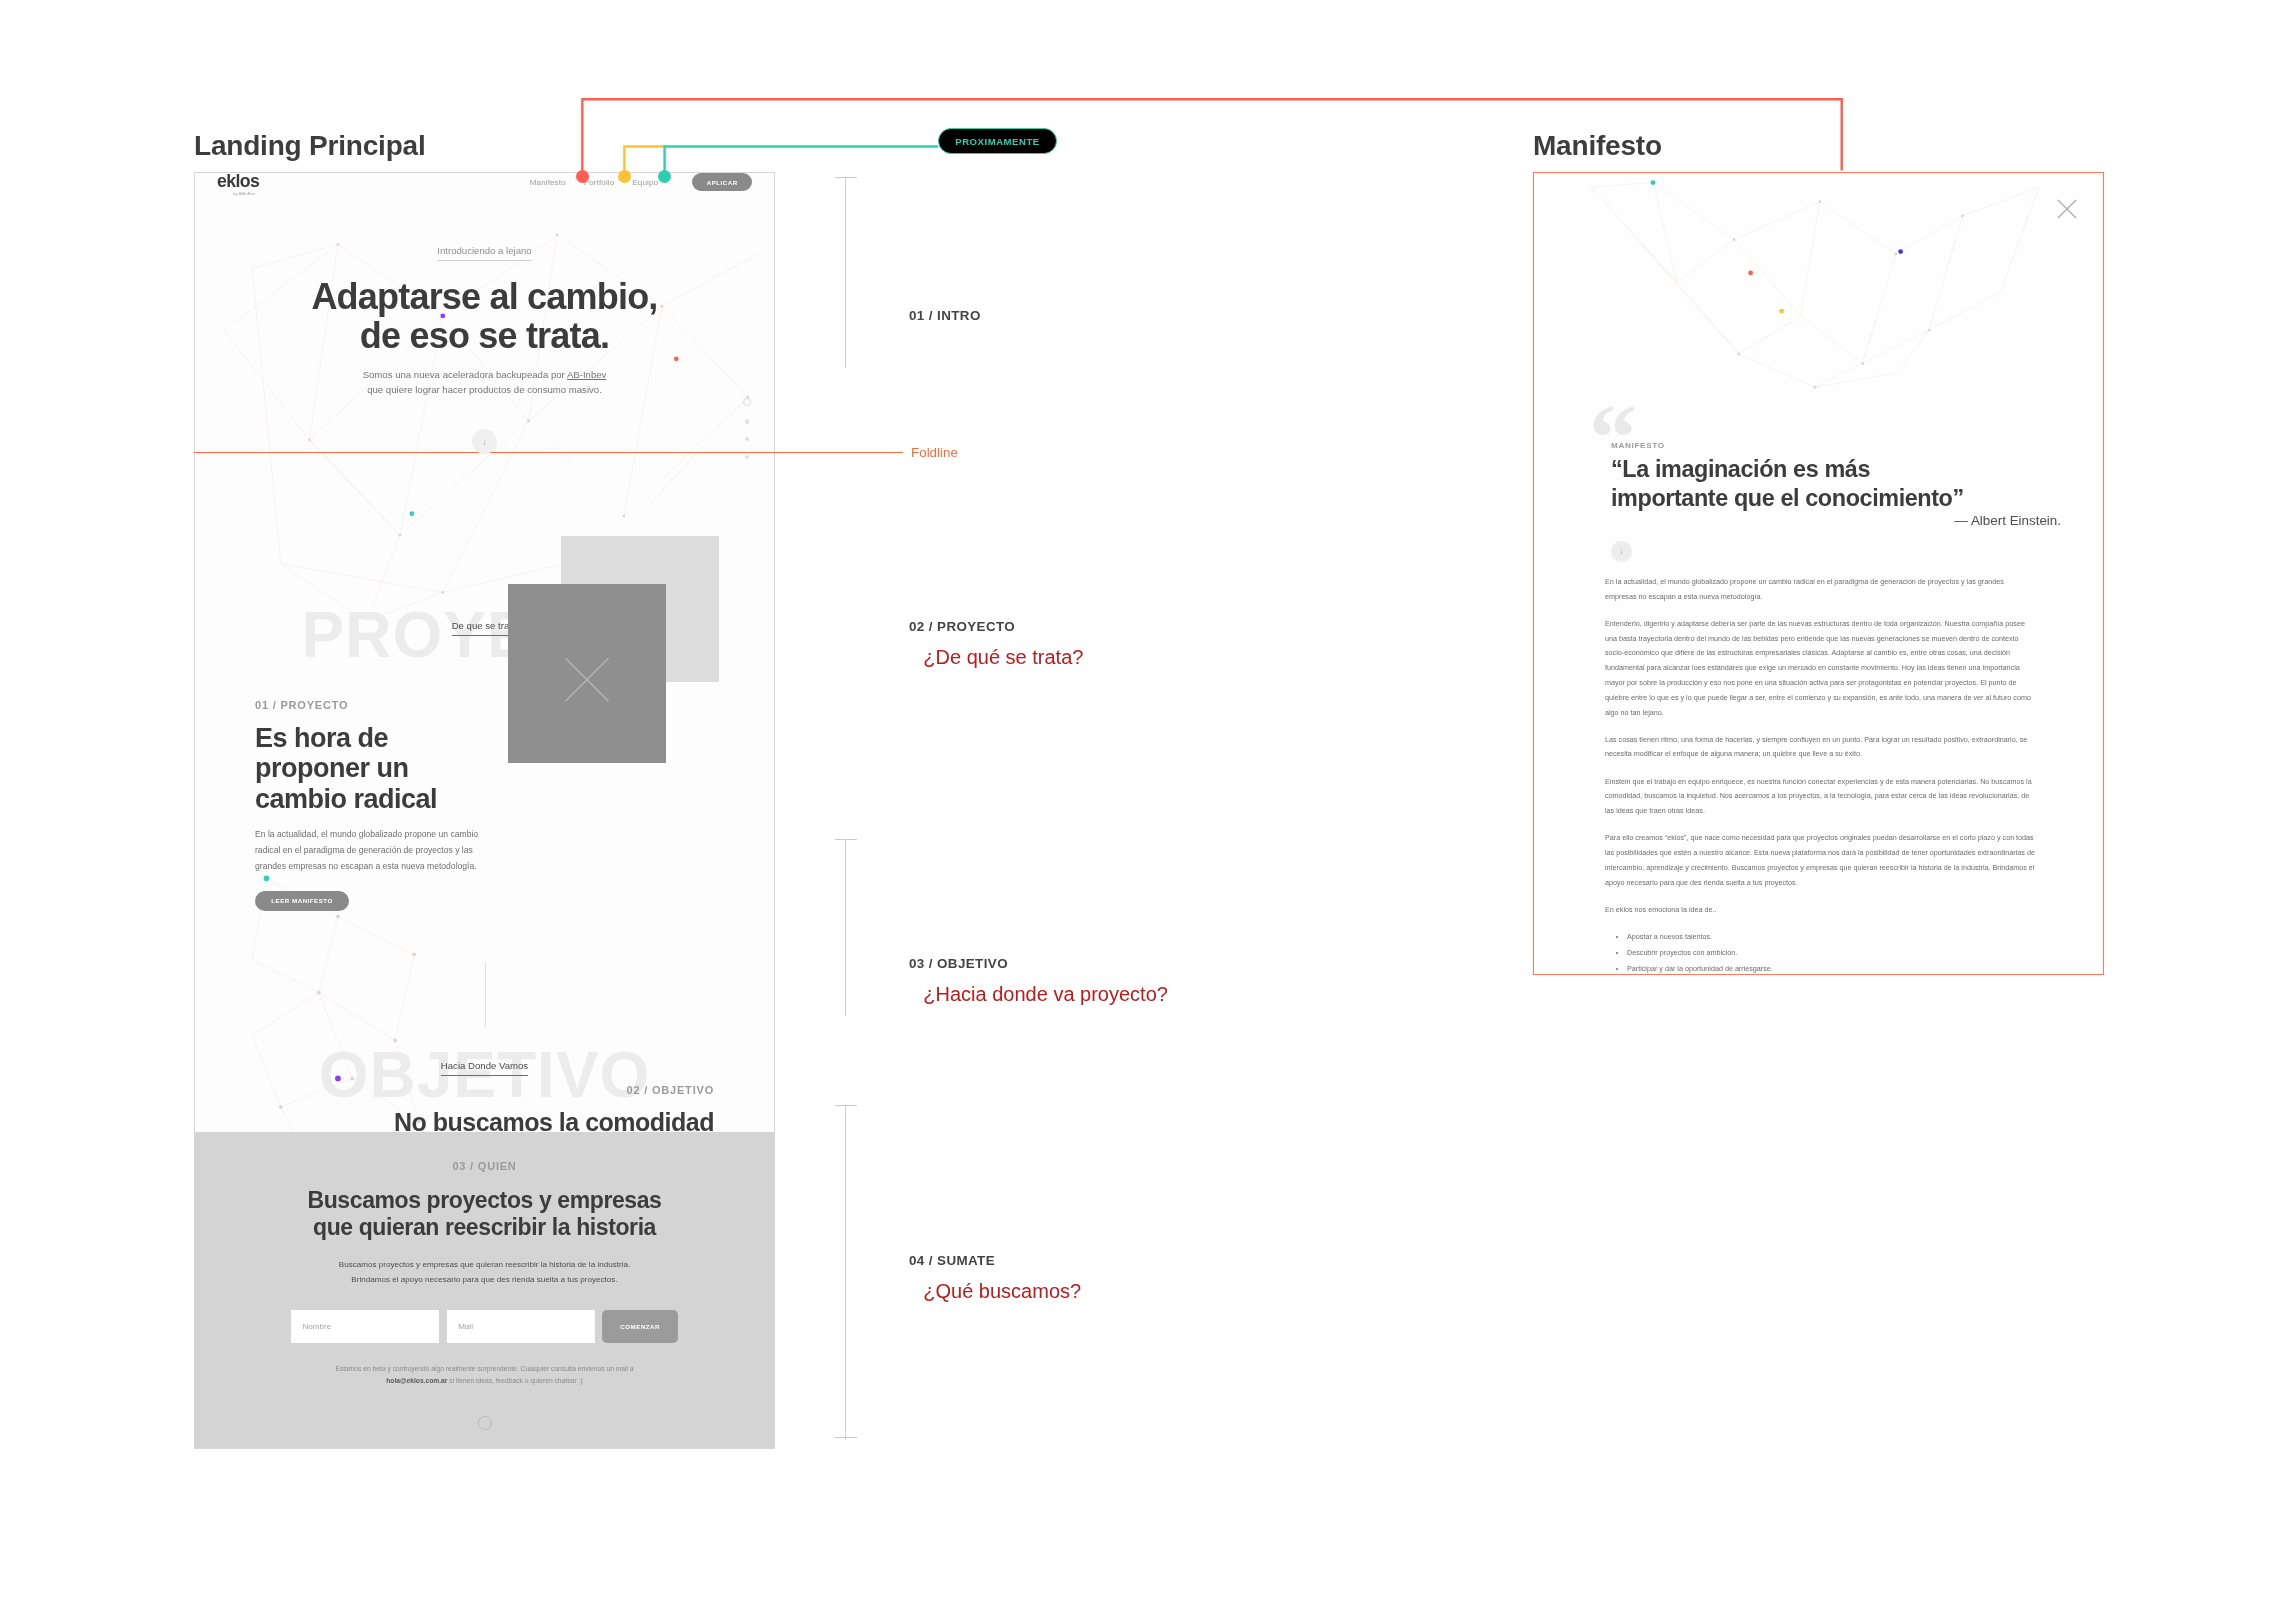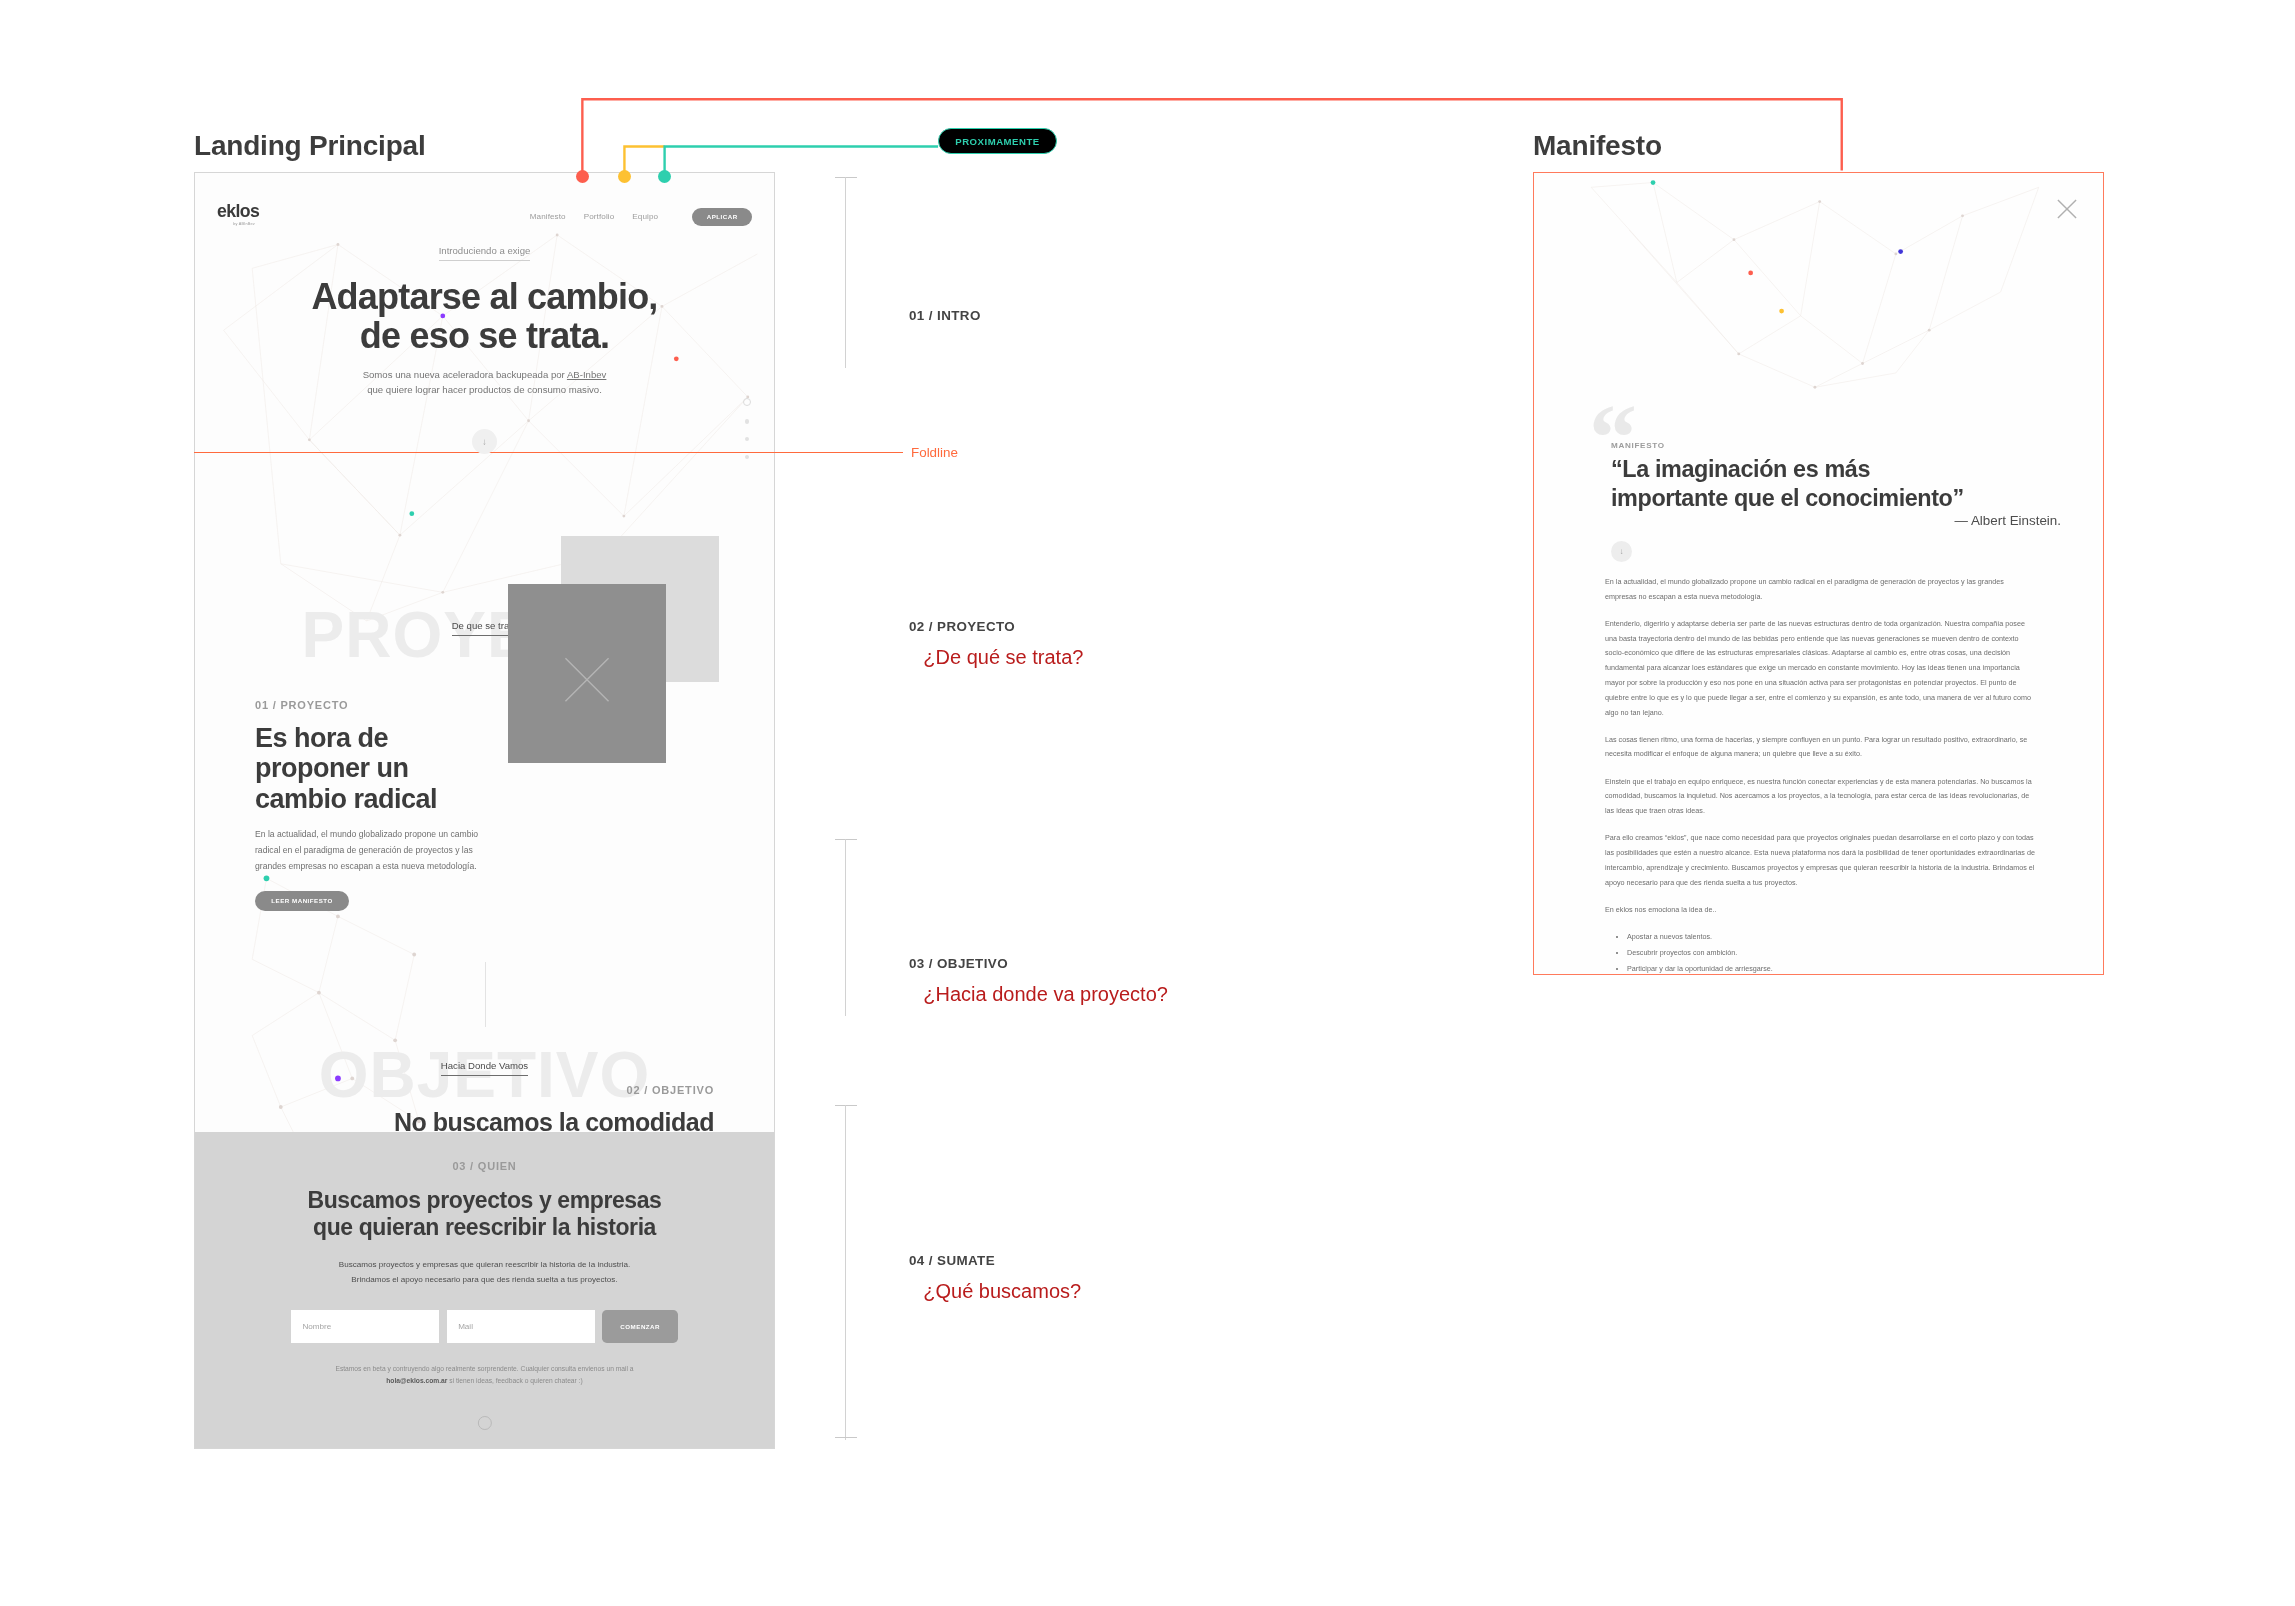--- a/index.html
+++ b/index.html
@@ -30,21 +30,21 @@
     width: 581px; height: 1277px;
     background: #fdfdfd;
     border: 1px solid #d6d6d6;
     overflow: hidden;
   }
   .mesh { position: absolute; inset: 0; pointer-events: none; }
 
   
   #landing-nav {
     position: absolute; left: 0; top: 0; width: 100%; height: 53px;
-    display: flex; align-items: flex-end; padding: 0 22px;
+    display: flex; align-items: flex-start; padding: 0 22px;
     z-index: 6;
   }
   .logo-wrap { display: flex; flex-direction: column; align-items: flex-start; }
   .logo-word {
     font-size: 17.7px; font-weight: 700; color: #3a3a3a;
     letter-spacing: -0.6px; line-height: 1;
   }
   .logo-sub {
     font-size: 3.8px; color: #9a9a9a; letter-spacing: 0.2px;
     margin-top: 1.4px; margin-left: 16.3px;
@@ -323,21 +323,21 @@
       </div>
       <div class="nav-links">
         <div class="nav-link">Manifesto</div>
         <div class="nav-link">Portfolio</div>
         <div class="nav-link">Equipo</div>
         <div class="nav-cta">APLICAR</div>
       </div>
     </div>
 
     <div id="hero">
-      <div class="eyebrow">Introduciendo a exige</div>
+      <div class="eyebrow">Introduciendo a lejano</div>
       <div class="hero-h1">
         <div>Adaptarse al cambio,</div>
         <div>de eso se trata.</div>
       </div>
       <div class="hero-sub">
         <div><span>Somos una nueva aceleradora backupeada por </span><u>AB-Inbev</u></div>
         <div>que quiere lograr hacer productos de consumo masivo.</div>
       </div>
       <div class="scroll-circle">↓</div>
     </div>

